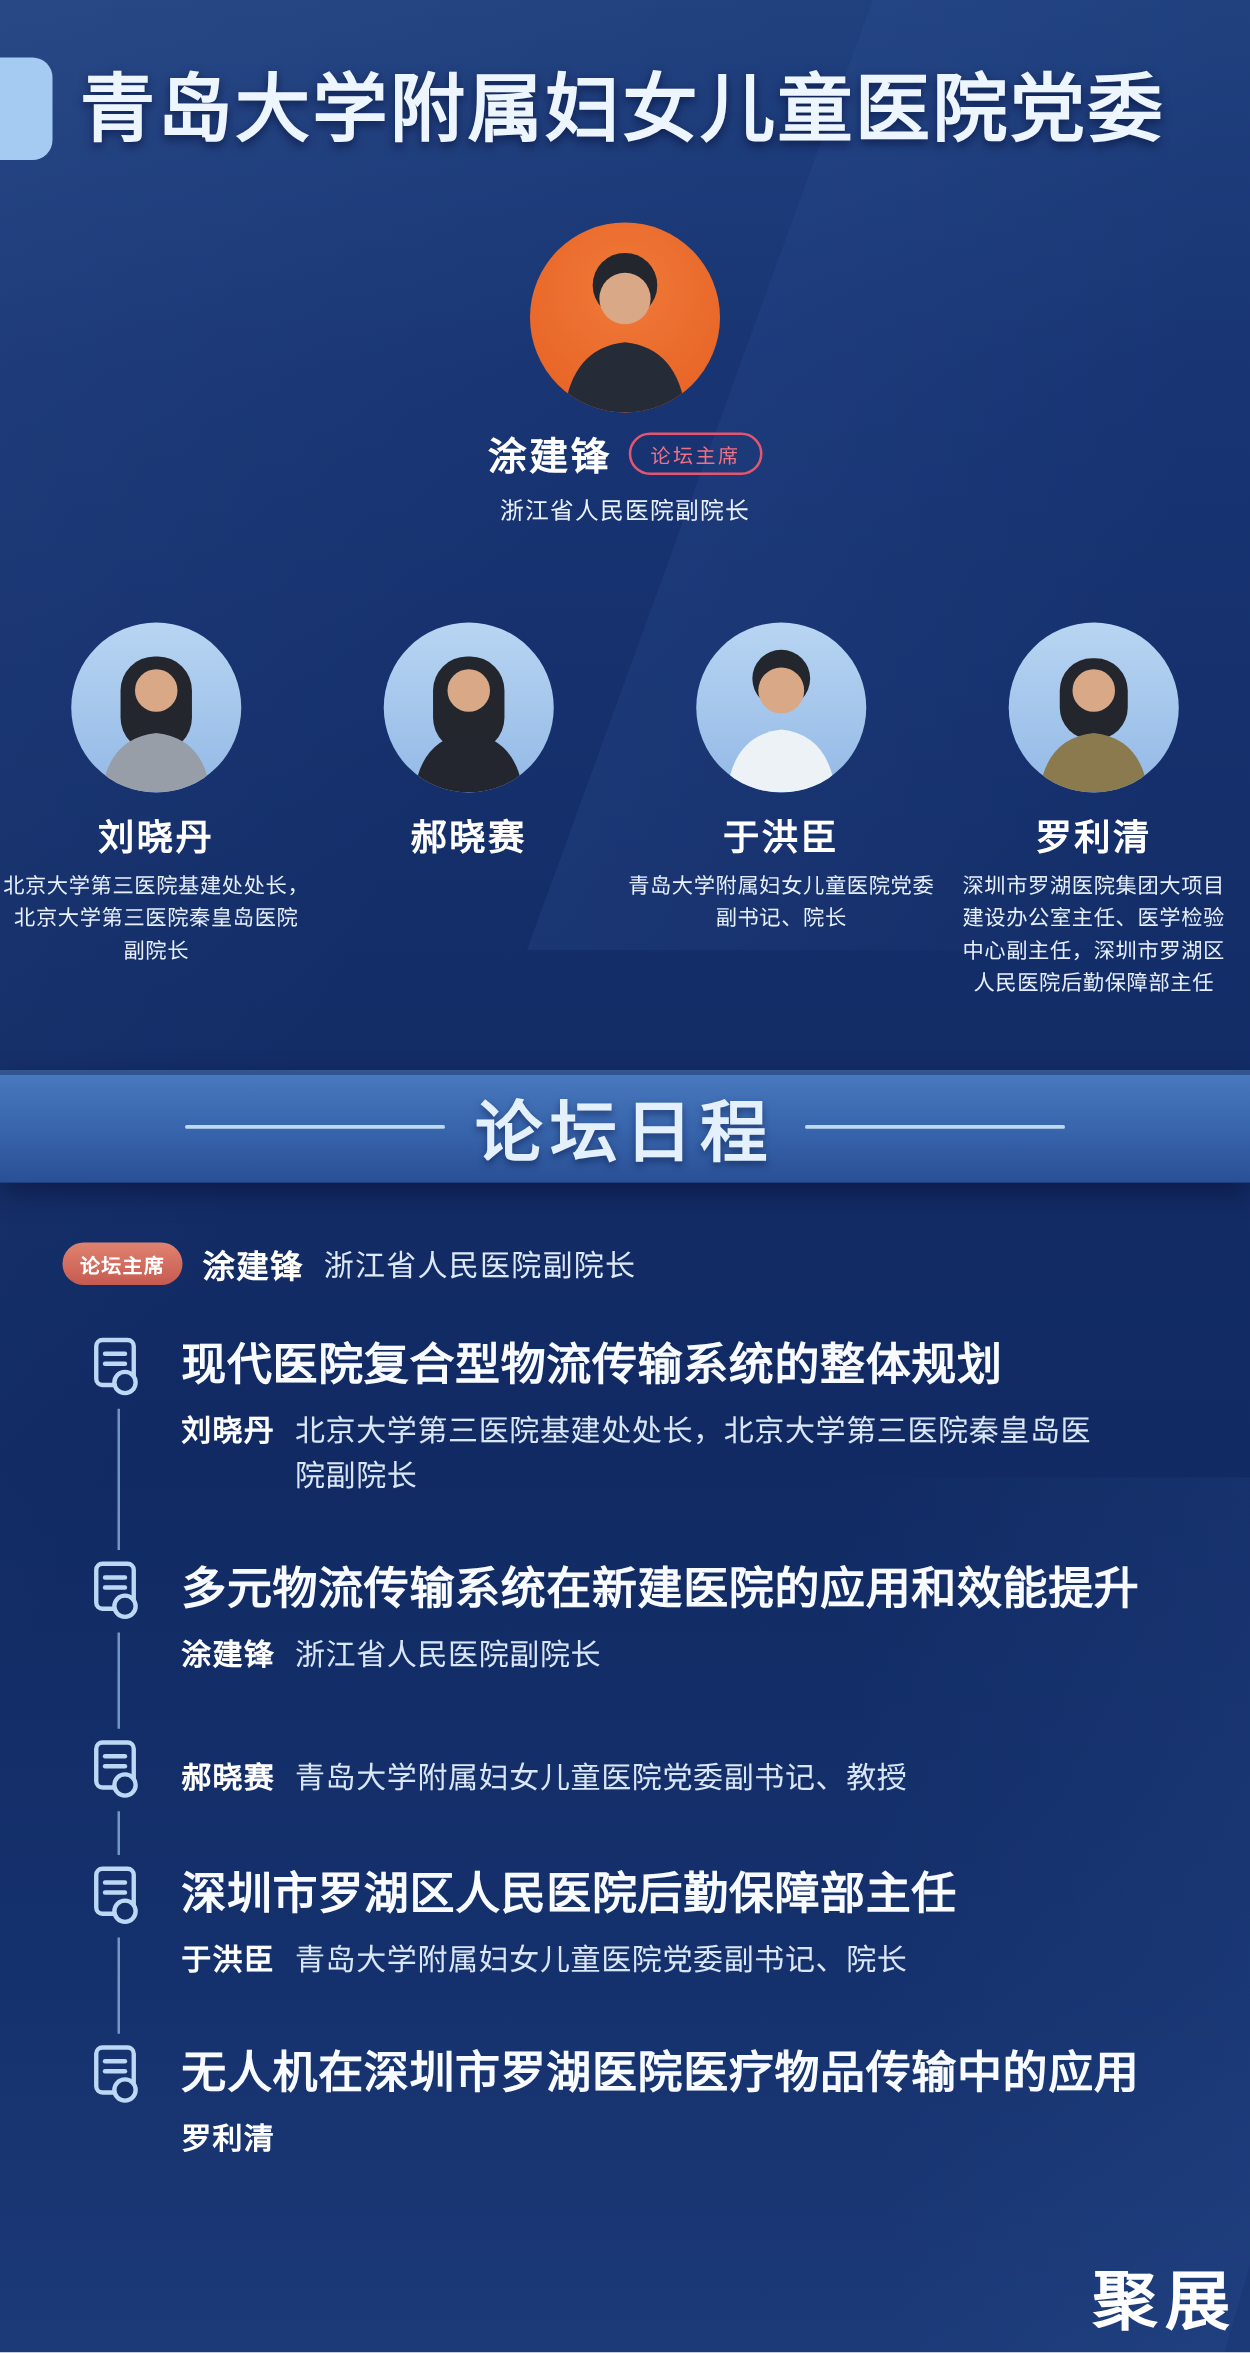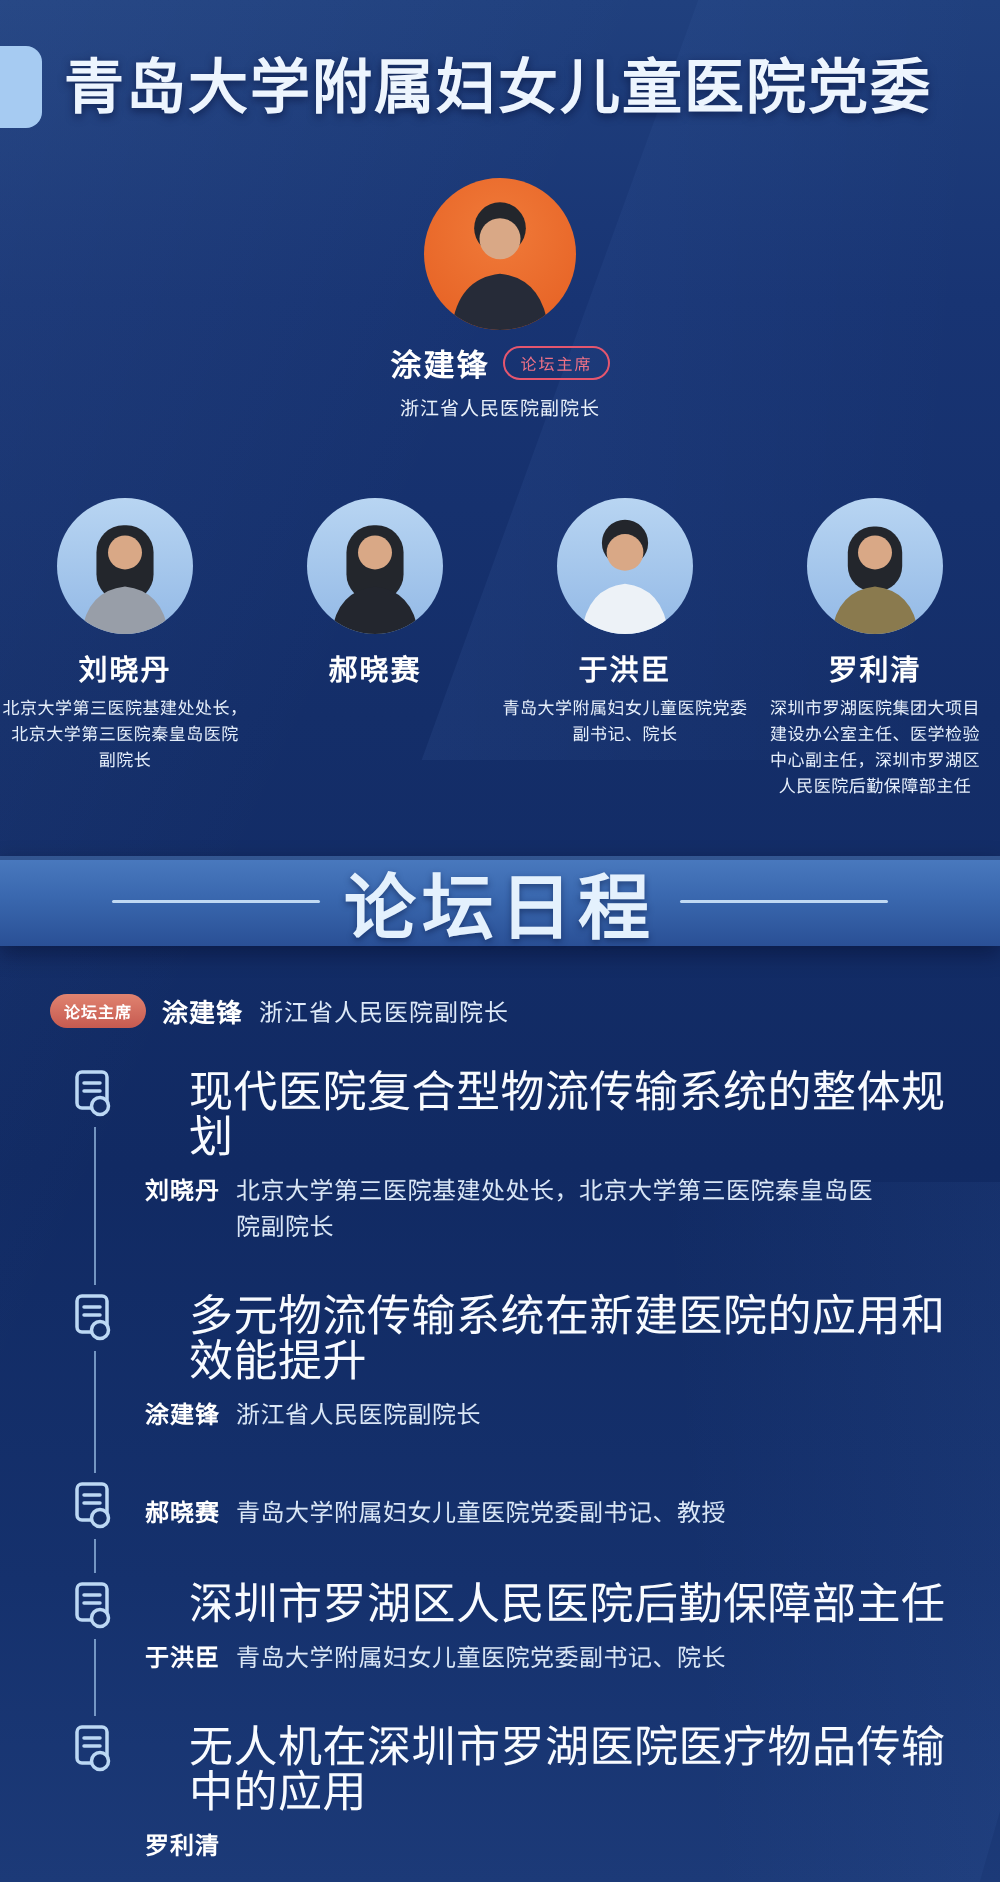--- a/index.html
+++ b/index.html
@@ -45,37 +45,37 @@
   .hair{fill:#23262c;} .face{fill:#d9a886;}
   .body-ch{fill:#262b38;} .body-s1{fill:#989ea8;} .body-s2{fill:#23262e;}
   .body-s3{fill:#edf2f7;} .body-s4{fill:#8a7a4e;}
 
   
   .band{position:absolute;top:856px;left:0;width:100%;height:90px;
     background:linear-gradient(180deg,#4a7abf 0%,#3a68af 45%,#2a5096 100%);
     box-shadow:0 8px 20px rgba(0,5,30,.40), inset 0 4px 0 rgba(8,20,60,.35);
     display:flex;align-items:center;justify-content:center;}
   .band-line{height:3px;width:208px;background:#cfe6fb;opacity:.9;border-radius:2px;margin:0 24px;}
-  .band-title{font-size:72px;font-weight:800;letter-spacing:6px;color:#e4f1fd;
+  .band-title{font-size:54px;font-weight:800;letter-spacing:6px;color:#e4f1fd;
     text-shadow:0 3px 6px rgba(10,25,70,.5);}
 
   
   .agenda{position:absolute;top:950px;left:50px;right:40px;}
   .chair-line{margin-top:42px;display:flex;align-items:center;gap:16px;}
   .badge-fill{display:inline-flex;align-items:center;background:linear-gradient(180deg,#e08370,#c65a50);
     color:#fff;border-radius:999px;padding:5px 14px;font-size:16px;font-weight:700;letter-spacing:1px;}
   .cl-name{font-size:26px;font-weight:800;color:#ffffff;letter-spacing:1px;}
   .cl-title{font-size:24px;color:#dde9f8;letter-spacing:1px;}
 
   .agenda-items{margin-top:40px;}
   .agenda-item{position:relative;display:flex;padding-bottom:48px;}
   .agenda-icon{flex:0 0 95px;padding-left:24px;box-sizing:border-box;}
   .agenda-rail{position:absolute;left:44px;top:58px;bottom:8px;width:2px;background:#9cc2e8;opacity:.7;}
   .agenda-content{flex:1;min-width:0;}
-  .agenda-topic{font-size:44px;font-weight:400;line-height:45px;color:#f8fbff;letter-spacing:.5px;margin-left:44px;}
+  .agenda-topic{font-size:36px;font-weight:700;line-height:45px;color:#f8fbff;letter-spacing:.5px;}
   .agenda-speaker{margin-top:14px;display:flex;align-items:flex-start;font-size:24px;line-height:36px;}
   .asp-name{flex:none;font-weight:800;color:#ffffff;margin-right:16px;letter-spacing:1px;}
   .asp-title{color:#d9e6f6;max-width:656px;letter-spacing:.5px;}
 
   .watermark{position:absolute;right:10px;bottom:8px;font-size:52px;font-weight:900;
     color:#ffffff;letter-spacing:6px;}
 </style>
 </head>
 <body>
 
@@ -257,13 +257,14 @@
           <div class="agenda-topic">无人机在深圳市罗湖医院医疗物品传输中的应用</div>
           <div class="agenda-speaker">
             <span class="asp-name">罗利清</span>
           </div>
         </div>
       </div>
 
     </div>
   </div>
 
+  <div class="watermark">聚展</div>
 </div>
 
 </body></html>

